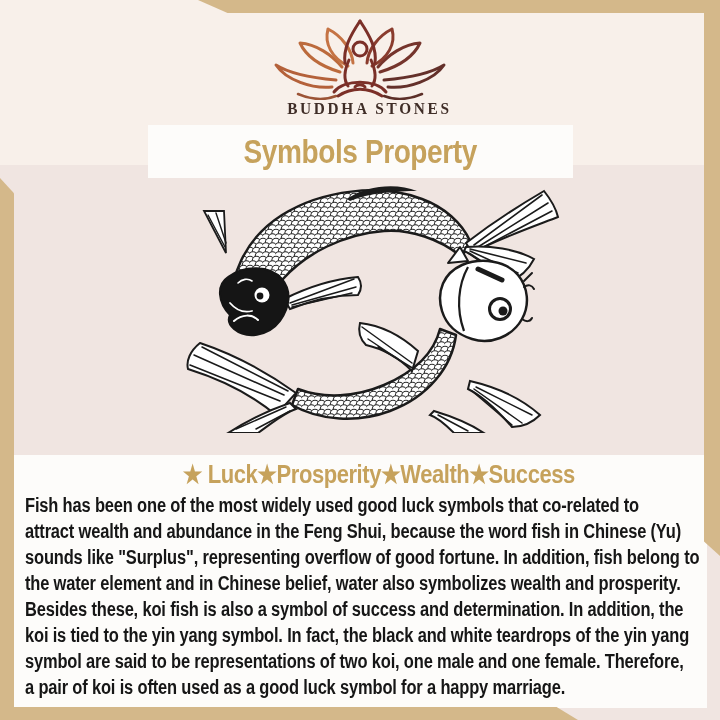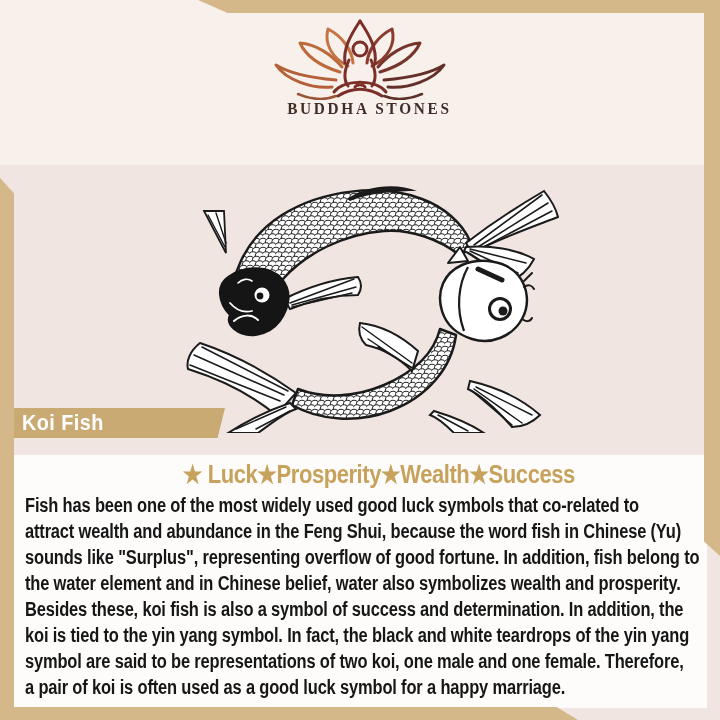--- a/index.html
+++ b/index.html
@@ -80,20 +80,23 @@
       <path d="M103,44 C108,55 109,63 104,70"></path>
       <path d="M66,76 C76,63 108,63 118,76"></path>
       <path d="M70,80 C84,71 100,71 114,80"></path>
       <path d="M87,71 C89,68 95,68 97,71"></path>
     </g>
   </svg>
   <div class="brand">
     <span>BUDDHA STONES</span>
   </div>
 
+  <div class="title-box">
+    <span>Symbols Property</span>
+  </div>
 
   <svg class="koi" viewBox="0 0 400 250">
     <defs>
       <pattern id="scales" x="0" y="0" width="13" height="9" patternUnits="userSpaceOnUse">
         <rect width="13" height="9" fill="#ffffff"></rect>
         <g fill="#ffffff" stroke="#2a2a2a" stroke-width="1.1">
           <circle cx="3" cy="1" r="4.2"></circle>
             <circle cx="9.5" cy="1" r="4.2"></circle>
           <circle cx="0" cy="5.5" r="4.2"></circle>
             <circle cx="6.5" cy="5.5" r="4.2"></circle>
@@ -155,23 +158,20 @@
       <path d="M276,80 L288,64 L296,78 Z" fill="#ffffff" stroke="#1b1b1b" stroke-width="2" stroke-linejoin="round"></path>
       <path d="M270,128 C264,108 272,90 290,82 C310,74 334,78 346,92 C356,104 358,122 350,136 C340,154 318,162 300,156 C284,151 274,141 270,128 Z" fill="#ffffff" stroke="#1b1b1b" stroke-width="2.5"></path>
       <circle cx="328" cy="126" r="10.5" fill="#ffffff" stroke="#1b1b1b" stroke-width="3"></circle>
       <circle cx="331" cy="128" r="4.5" fill="#1b1b1b"></circle>
       <path d="M306,86 L330,97" stroke="#1b1b1b" stroke-width="5" stroke-linecap="round"></path>
       <path d="M296,84 C286,102 284,126 292,148" stroke="#1b1b1b" stroke-width="2.2" fill="none"></path>
       <path d="M352,104 C356,101 360,102 362,106 M350,136 C354,139 358,139 360,135 M352,98 L360,90" stroke="#1b1b1b" stroke-width="2" fill="none" stroke-linecap="round"></path>
     </g>
   </svg>
 
-  <div class="koi-banner">
-    <span>Koi Fish</span>
-  </div>
 
   <div class="content-box">
     <div class="benefits">
       <span>★ Luck★Prosperity★Wealth★Success</span>
     </div>
     <div class="paragraph">
         <div class="para-line">Fish has been one of the most widely used good luck symbols that co-related to</div>
         <div class="para-line">attract wealth and abundance in the Feng Shui, because the word fish in Chinese (Yu)</div>
         <div class="para-line">sounds like "Surplus", representing overflow of good fortune. In addition, fish belong to</div>
         <div class="para-line">the water element and in Chinese belief, water also symbolizes wealth and prosperity.</div>

